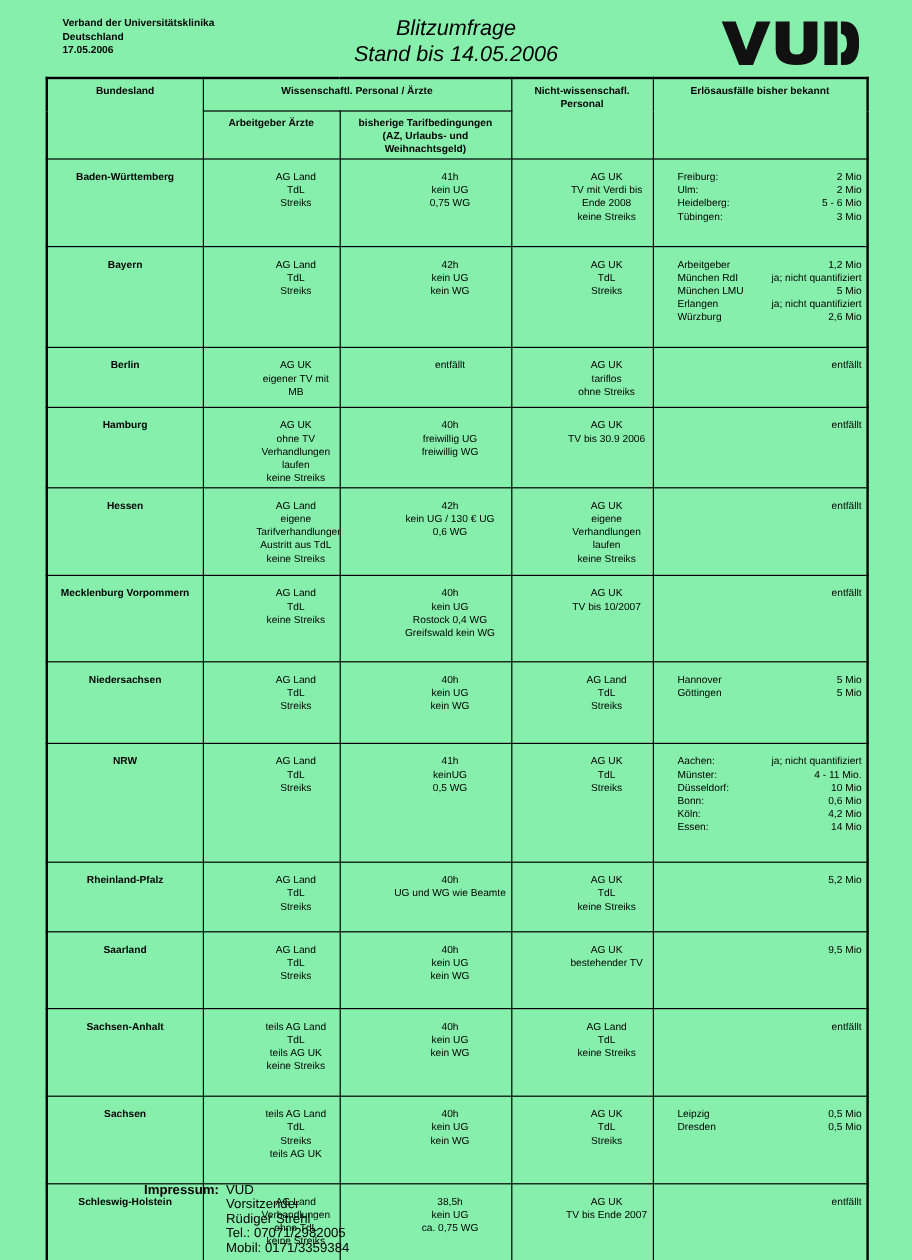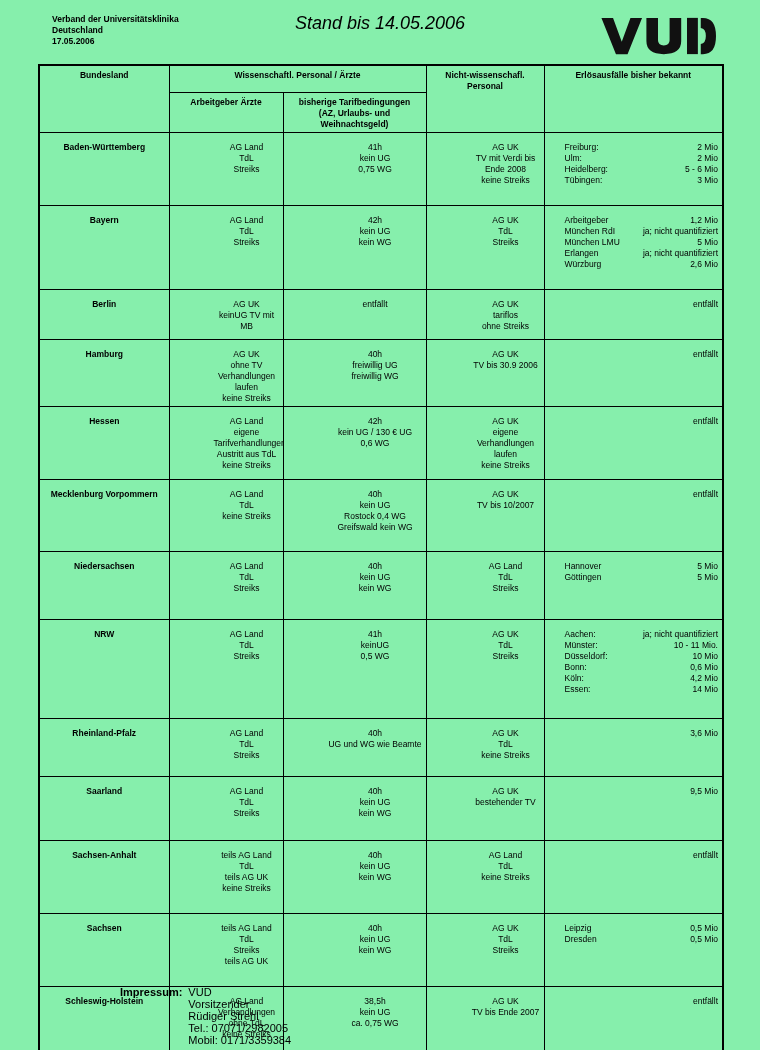--- a/index.html
+++ b/index.html
@@ -51,20 +51,21 @@
 
 <div class="doc">
 
   <div class="org-block">
     <div>Verband der Universitätsklinika</div>
     <div>Deutschland</div>
     <div>17.05.2006</div>
   </div>
 
   <div class="title-block">
+    <div>Blitzumfrage</div>
     <div>Stand bis 14.05.2006</div>
   </div>
 
   <div class="logo" title="VUD">
     <svg viewBox="0 0 160 50" preserveAspectRatio="xMidYMid meet">
       <path fill="#111" d="M2,0 L18,0 L30,33 L42,0 L58,0 L38,50 L22,50 Z"></path>
       <path fill="#111" d="M64,0 L80,0 L80,31 Q80,38 88,38 Q96,38 96,31 L96,0 L112,0 L112,32 Q112,50 88,50 Q64,50 64,32 Z"></path>
       <path fill="#111" d="M120,0 L135,0 L135,50 L120,50 Z"></path>
       <path fill="#111" d="M139,0 L142,0 Q160,0 160,25 Q160,50 142,50 L139,50 L139,36 Q146,35 146,25 Q146,15 139,14 Z"></path>
     </svg>
@@ -170,21 +171,21 @@
             <div class="loss-line">
               <span class="loss-city">Würzburg</span>
               <span class="loss-val">2,6 Mio</span>
             </div>
           </td>
         </tr>
         <tr>
           <td class="c-state">Berlin</td>
           <td class="c-mid">
             <div>AG UK</div>
-            <div>keinUG TV mit MB</div>
+            <div>eigener TV mit MB</div>
           </td>
           <td class="c-mid">
             <div>entfällt</div>
           </td>
           <td class="c-mid">
             <div>AG UK</div>
             <div>tariflos</div>
             <div>ohne Streiks</div>
           </td>
           <td class="c-loss">
@@ -312,21 +313,21 @@
             <div>TdL</div>
             <div>Streiks</div>
           </td>
           <td class="c-loss">
             <div class="loss-line">
               <span class="loss-city">Aachen:</span>
               <span class="loss-val">ja; nicht quantifiziert</span>
             </div>
             <div class="loss-line">
               <span class="loss-city">Münster:</span>
-              <span class="loss-val">10 - 11 Mio.</span>
+              <span class="loss-val">4 - 11 Mio.</span>
             </div>
             <div class="loss-line">
               <span class="loss-city">Düsseldorf:</span>
               <span class="loss-val">10 Mio</span>
             </div>
             <div class="loss-line">
               <span class="loss-city">Bonn:</span>
               <span class="loss-val">0,6 Mio</span>
             </div>
             <div class="loss-line">
@@ -351,21 +352,21 @@
             <div>UG und WG wie Beamte</div>
           </td>
           <td class="c-mid">
             <div>AG UK</div>
             <div>TdL</div>
             <div>keine Streiks</div>
           </td>
           <td class="c-loss">
             <div class="loss-line">
               <span class="loss-city"></span>
-              <span class="loss-val">3,6 Mio</span>
+              <span class="loss-val">5,2 Mio</span>
             </div>
           </td>
         </tr>
         <tr>
           <td class="c-state">Saarland</td>
           <td class="c-mid">
             <div>AG Land</div>
             <div>TdL</div>
             <div>Streiks</div>
           </td>

